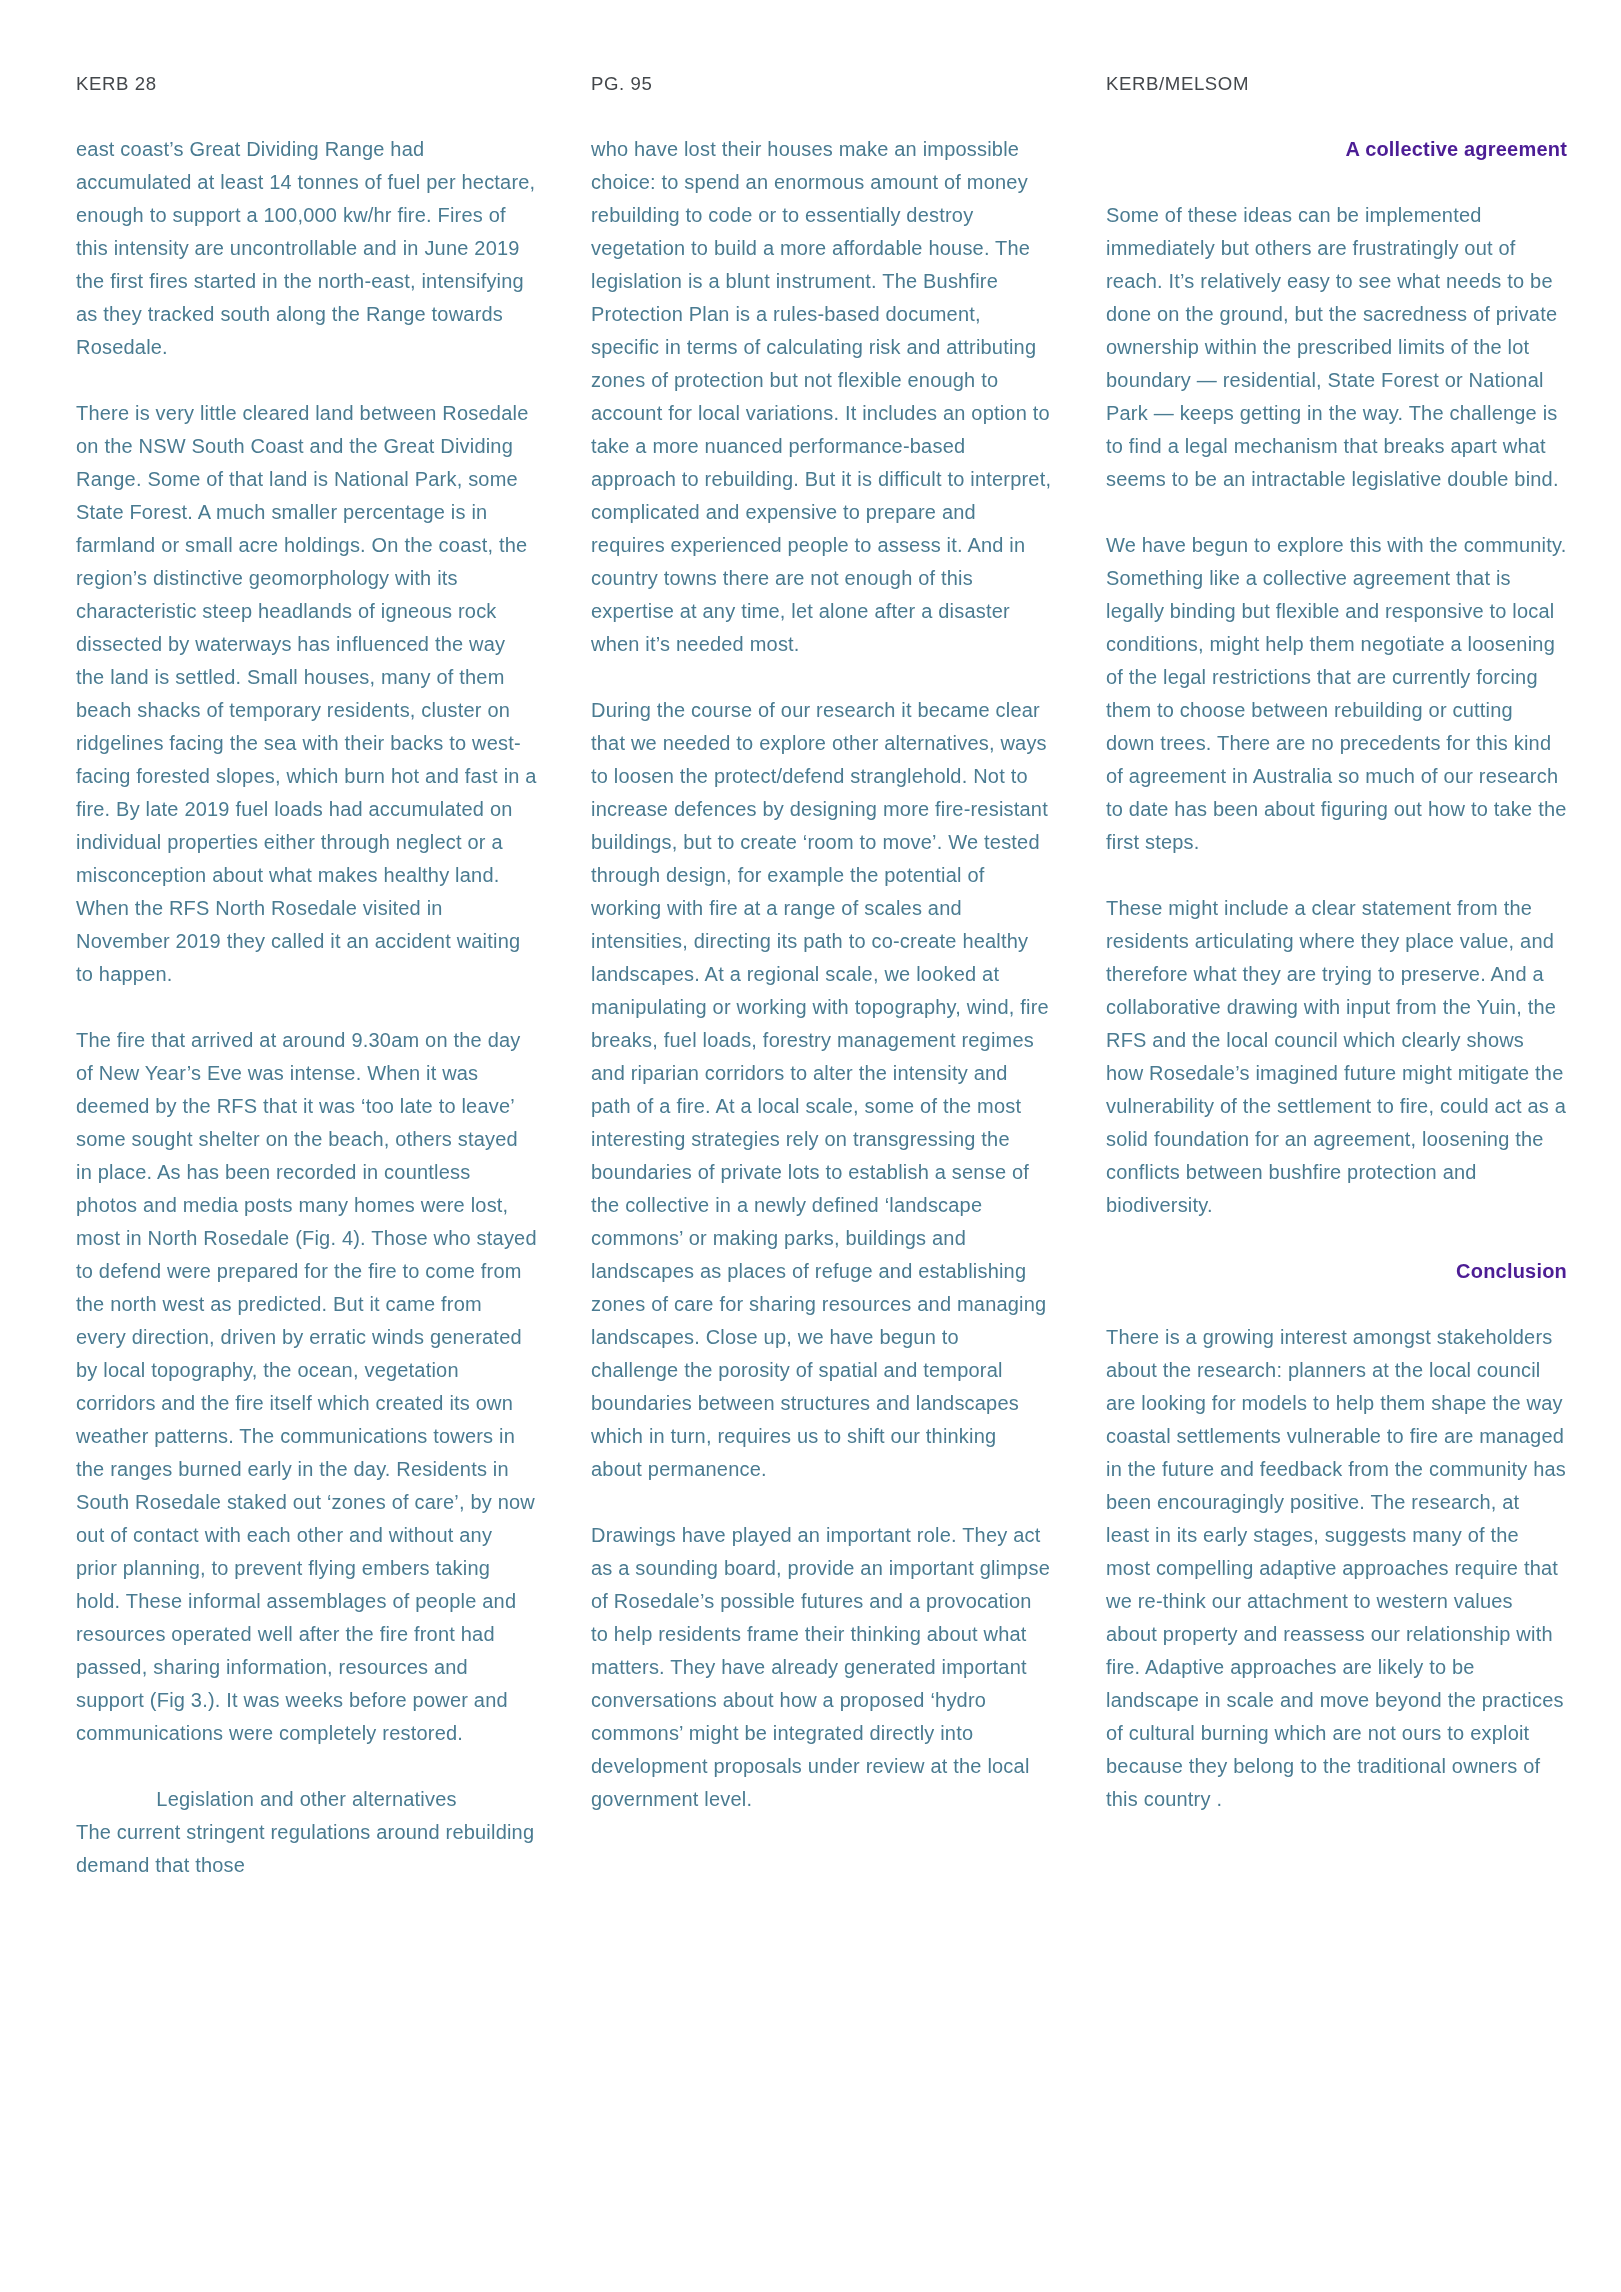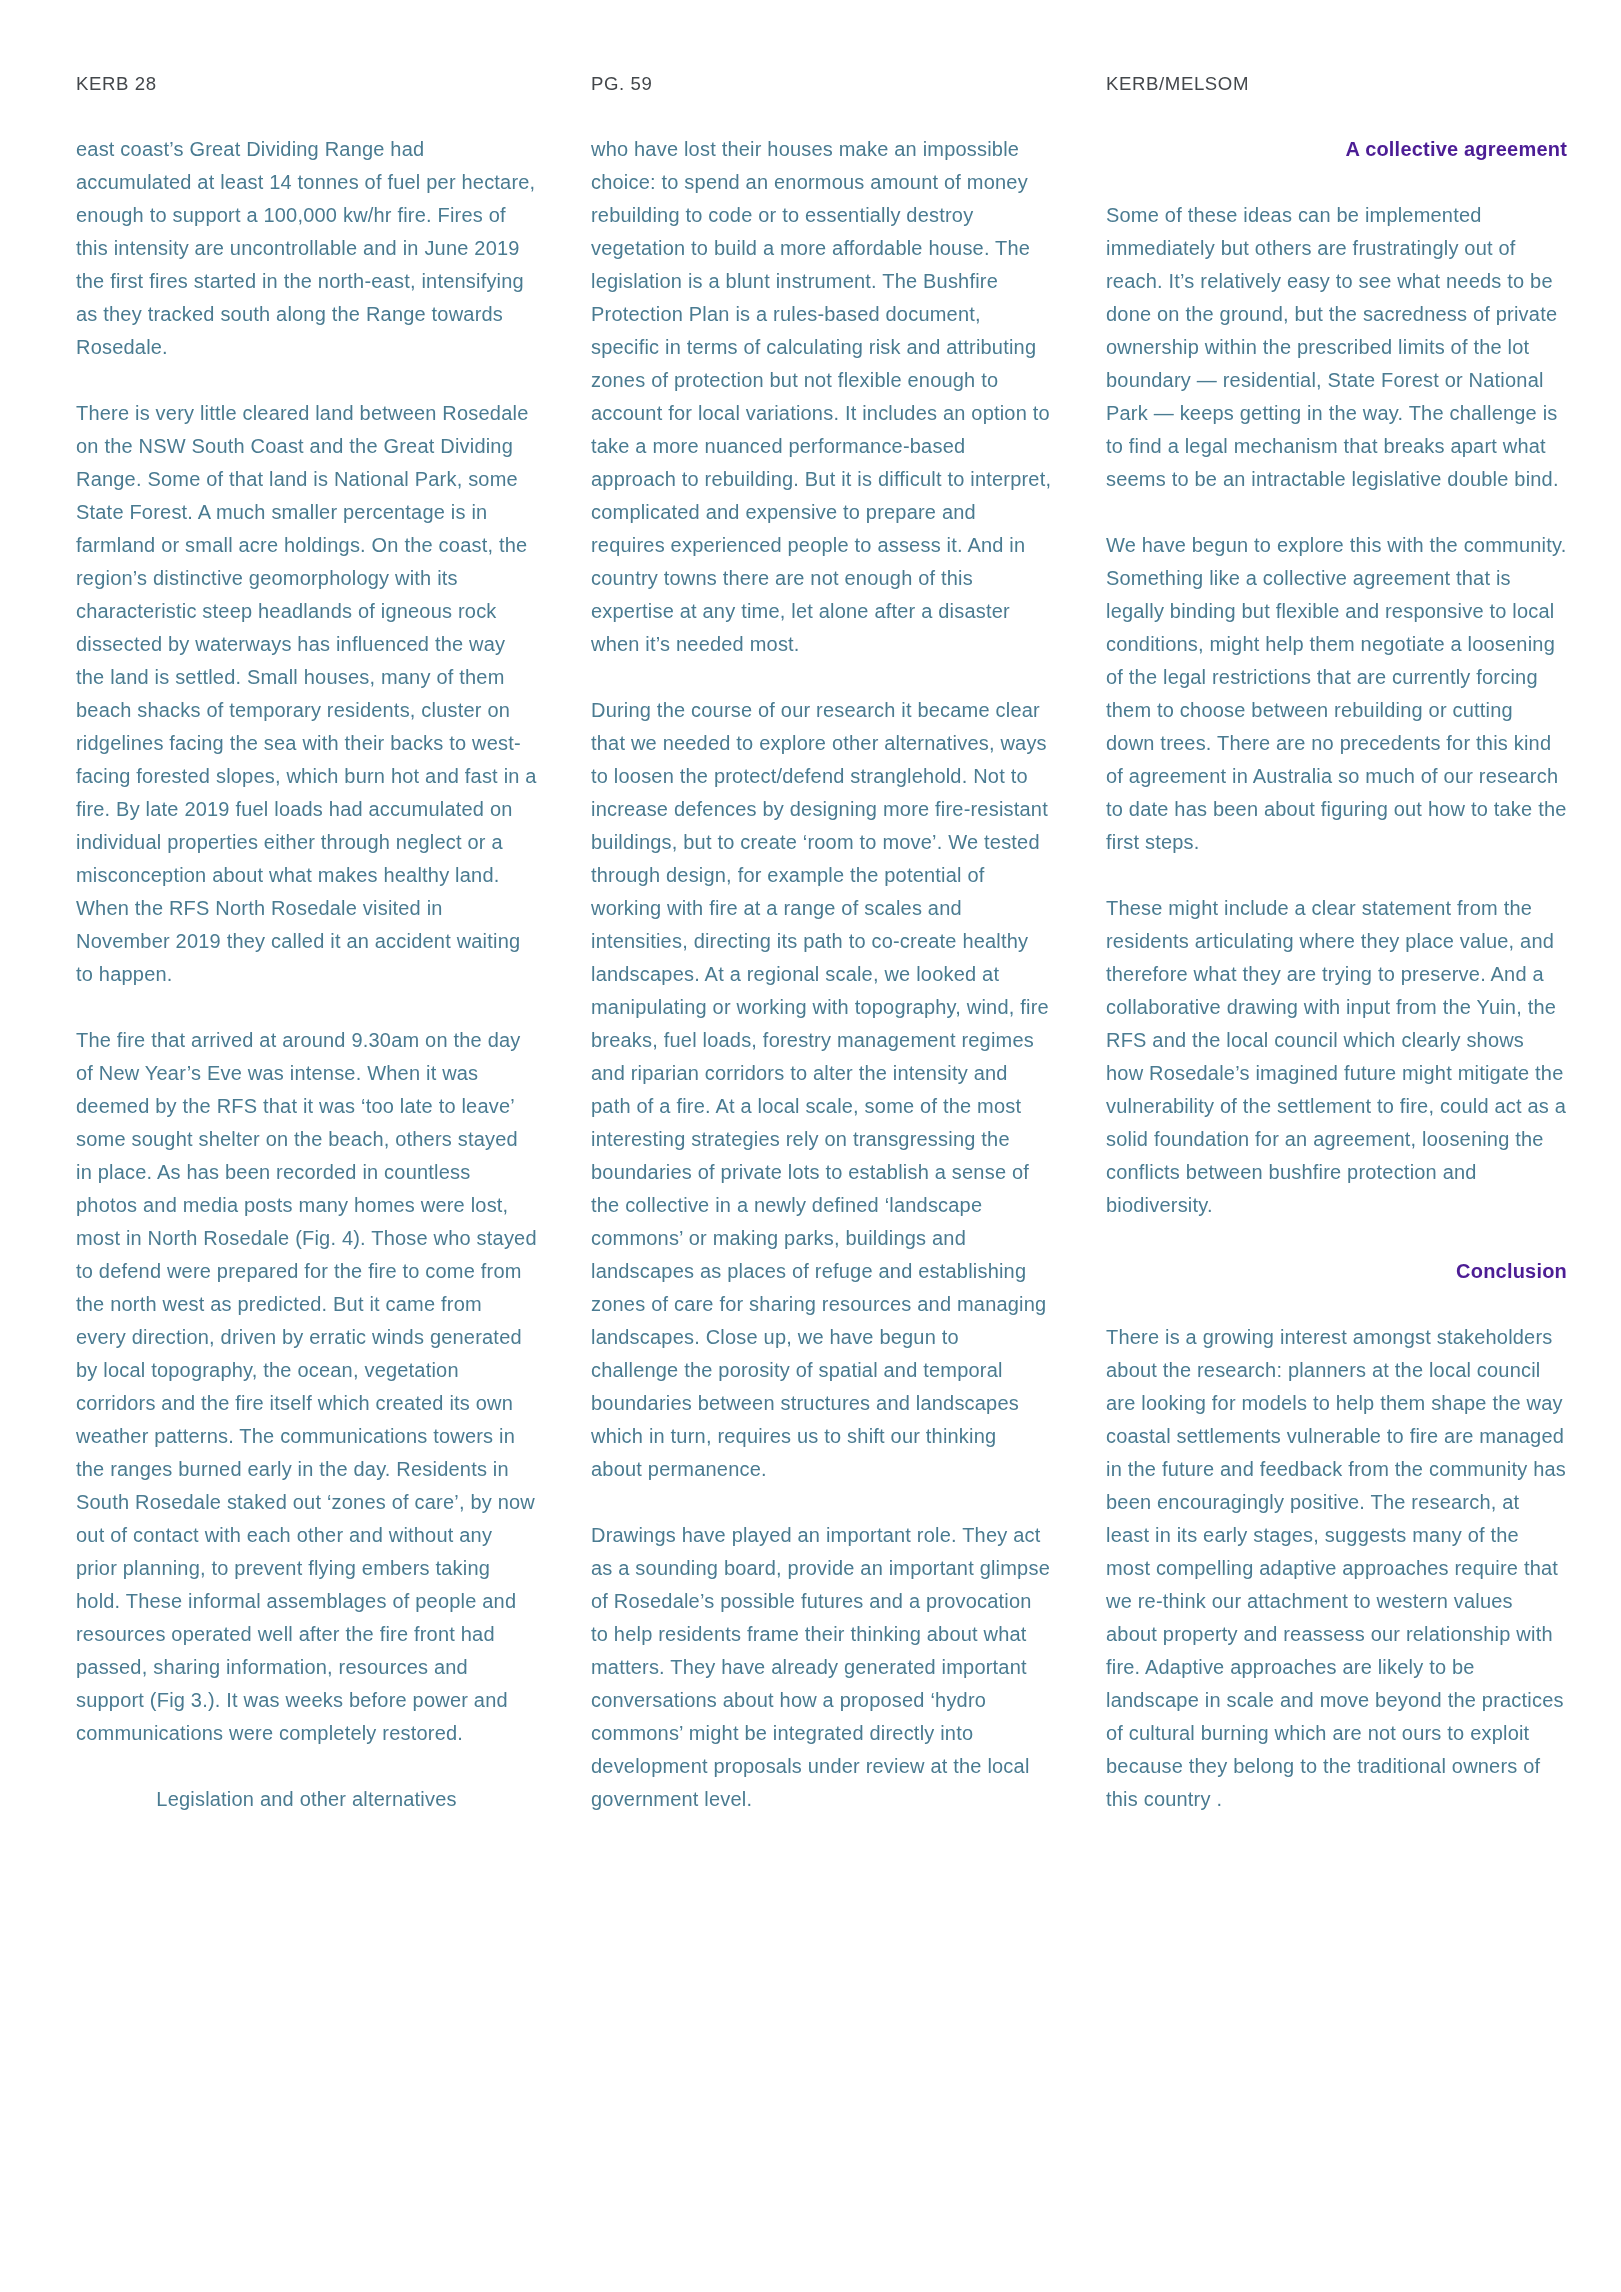--- a/index.html
+++ b/index.html
@@ -43,31 +43,32 @@
     text-align: right;
   }
 </style>
 </head>
 <body>
 
 <div class="page">
 
   <header class="row header-row">
     <div class="hcell">KERB 28</div>
-    <div class="hcell">PG. 59</div>
+    <div class="hcell">PG. 95</div>
     <div class="hcell">KERB/MELSOM</div>
   </header>
 
   <main class="row content-row">
 
     <section class="col">
       <p>east coast’s Great Dividing Range had accumulated at least 14 tonnes of fuel per hectare, enough to support a 100,000 kw/hr fire. Fires of this intensity are uncontrollable and in June 2019 the first fires started in the north-east, intensifying as they tracked south along the Range towards Rosedale.</p>
       <p>There is very little cleared land between Rosedale on the NSW South Coast and the Great Dividing Range. Some of that land is National Park, some State Forest. A much smaller percentage is in farmland or small acre holdings. On the coast, the region’s distinctive geomorphology with its characteristic steep headlands of igneous rock dissected by waterways has influenced the way the land is settled. Small houses, many of them beach shacks of temporary residents, cluster on ridgelines facing the sea with their backs to west-facing forested slopes, which burn hot and fast in a fire. By late 2019 fuel loads had accumulated on individual properties either through neglect or a misconception about what makes healthy land. When the RFS North Rosedale visited in November 2019 they called it an accident waiting to happen.</p>
       <p>The fire that arrived at around 9.30am on the day of New Year’s Eve was intense. When it was deemed by the RFS that it was ‘too late to leave’ some sought shelter on the beach, others stayed in place. As has been recorded in countless photos and media posts many homes were lost, most in North Rosedale (Fig. 4). Those who stayed to defend were prepared for the fire to come from the north west as predicted. But it came from every direction, driven by erratic winds generated by local topography, the ocean, vegetation corridors and the fire itself which created its own weather patterns. The communications towers in the ranges burned early in the day. Residents in South Rosedale staked out ‘zones of care’, by now out of contact with each other and without any prior planning, to prevent flying embers taking hold. These informal assemblages of people and resources operated well after the fire front had passed, sharing information, resources and support (Fig 3.).  It was weeks before power and communications were completely restored.</p>
       <p class="tight">Legislation and other alternatives</p>
+      <p>The current stringent regulations around rebuilding demand that those</p>
     </section>
 
     <section class="col">
       <p>who have lost their houses make an impossible choice: to spend an enormous amount of money rebuilding to code or to essentially destroy vegetation to build a more affordable house. The legislation is a blunt instrument. The Bushfire Protection Plan is a rules-based document, specific in terms of calculating risk and attributing zones of protection but not flexible enough to account for local variations. It includes an option to take a more nuanced performance-based approach to rebuilding. But it is difficult to interpret, complicated and expensive to prepare and requires experienced people to assess it. And in country towns there are not enough of this expertise at any time, let alone after a disaster when it’s needed most.</p>
       <p>During the course of our research it became clear that we needed to explore other alternatives, ways to loosen the protect/defend stranglehold. Not to increase defences by designing more fire-resistant buildings, but to create ‘room to move’. We tested through design, for example the potential of working with fire at a range of scales and intensities, directing its path to co-create healthy landscapes. At a regional scale, we looked at manipulating or working with topography, wind, fire breaks, fuel loads, forestry management regimes and riparian corridors to alter the intensity and path of a fire. At a local scale, some of the most interesting strategies rely on transgressing the boundaries of private lots to establish a sense of the collective in a newly defined ‘landscape commons’ or making parks, buildings and landscapes as places of refuge and establishing zones of care for sharing resources and managing landscapes. Close up, we have begun to challenge the porosity of spatial and temporal boundaries between structures and landscapes which in turn, requires us to shift our thinking about permanence.</p>
       <p>Drawings have played an important role. They act as a sounding board, provide an important glimpse of Rosedale’s possible futures and a provocation to help residents frame their thinking about what matters. They have already generated important conversations about how a proposed ‘hydro commons’ might be integrated directly into development proposals under review at the local government level.</p>
     </section>
 
     <section class="col">
       <h3>A collective agreement</h3>

